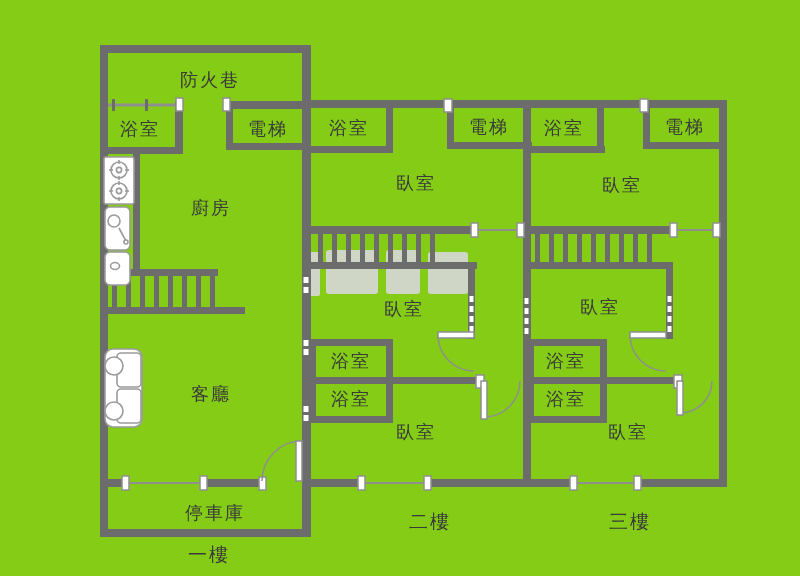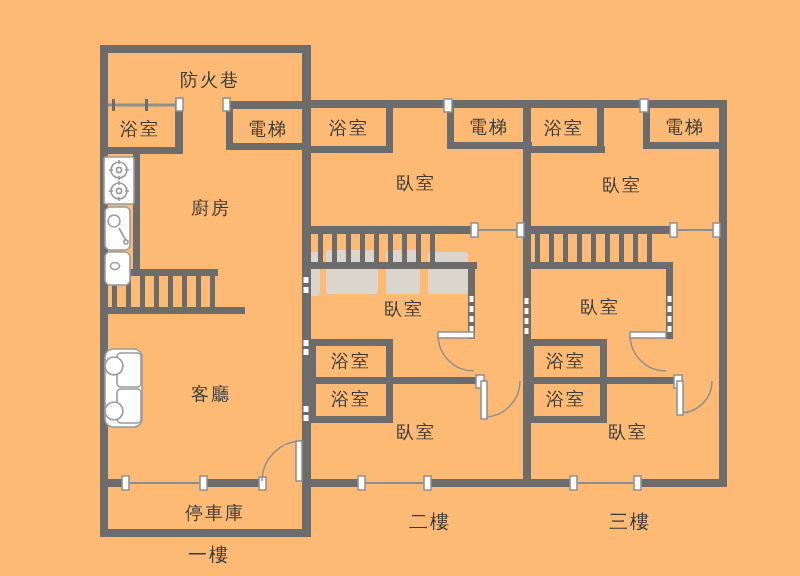--- a/index.html
+++ b/index.html
@@ -1,16 +1,16 @@
 <!DOCTYPE html>
 <html><head>
 <meta charset="utf-8">
 <style>
   html,body{margin:0;padding:0;background:#ffffff;}
-  .canvas{position:relative;width:800px;height:576px;background:#fdba74;overflow:hidden;
+  .canvas{position:relative;width:800px;height:576px;background:#84cc16;overflow:hidden;
           font-family:"Liberation Sans","DejaVu Sans",sans-serif;}
   svg{display:block;}
   text{font-family:"Liberation Sans","DejaVu Sans",sans-serif;font-size:18px;letter-spacing:2px;}
   text.floor{font-size:19px;}
 </style>
 </head>
 <body>
 
 <div class="canvas">
 <svg width="800" height="576" viewBox="0 0 800 576">

